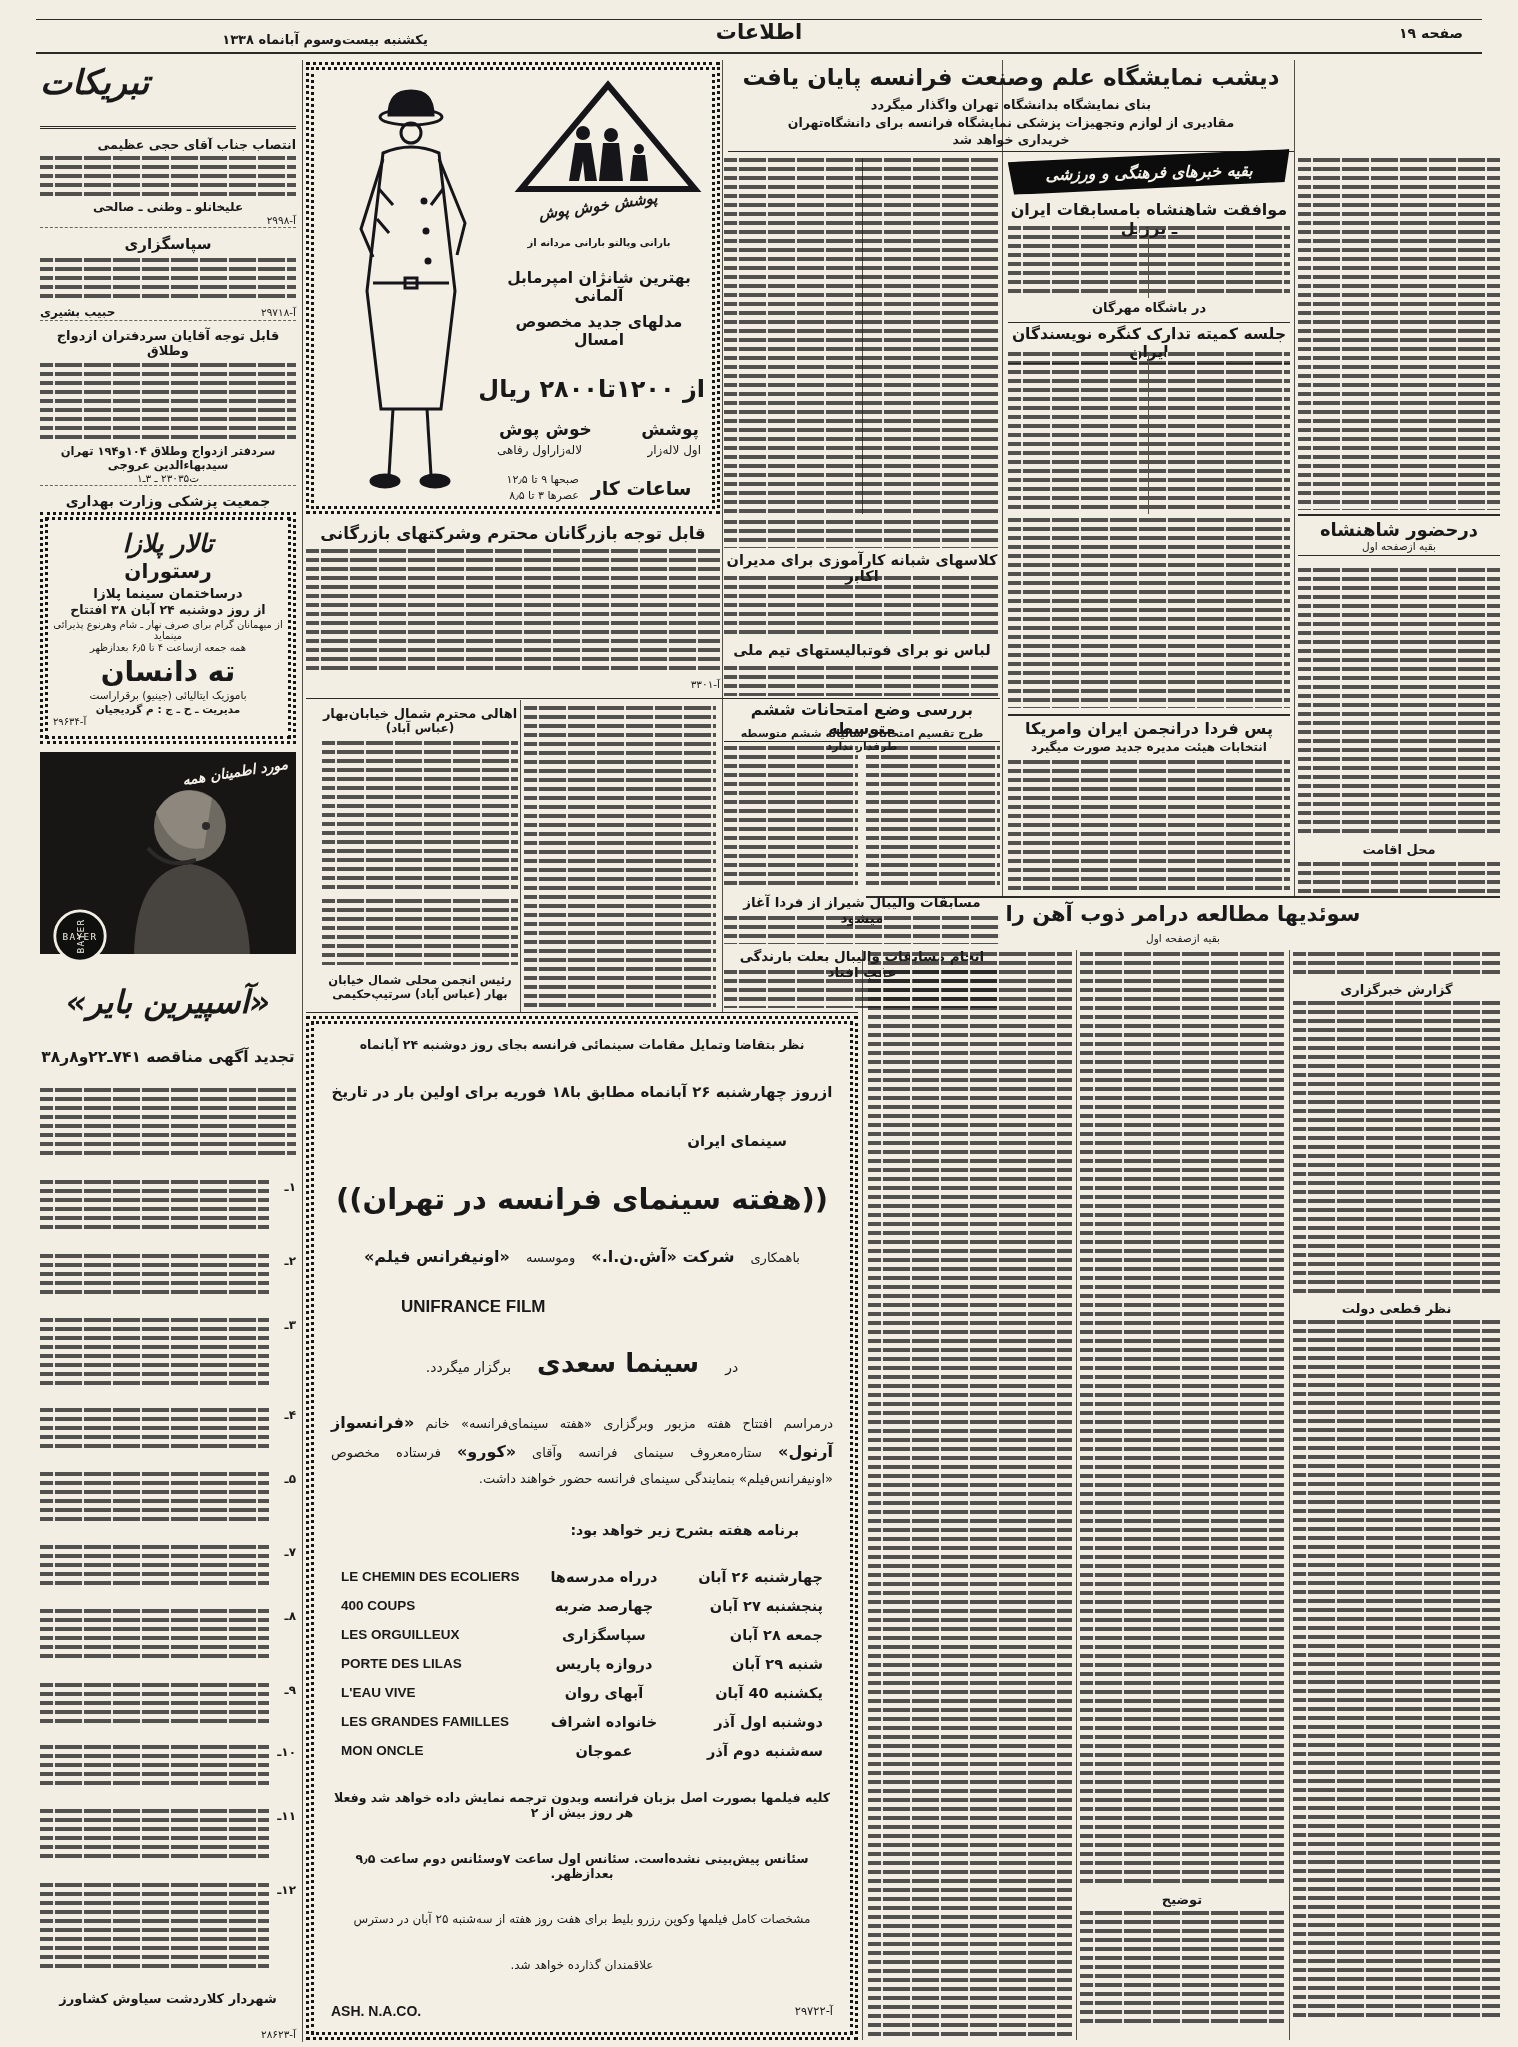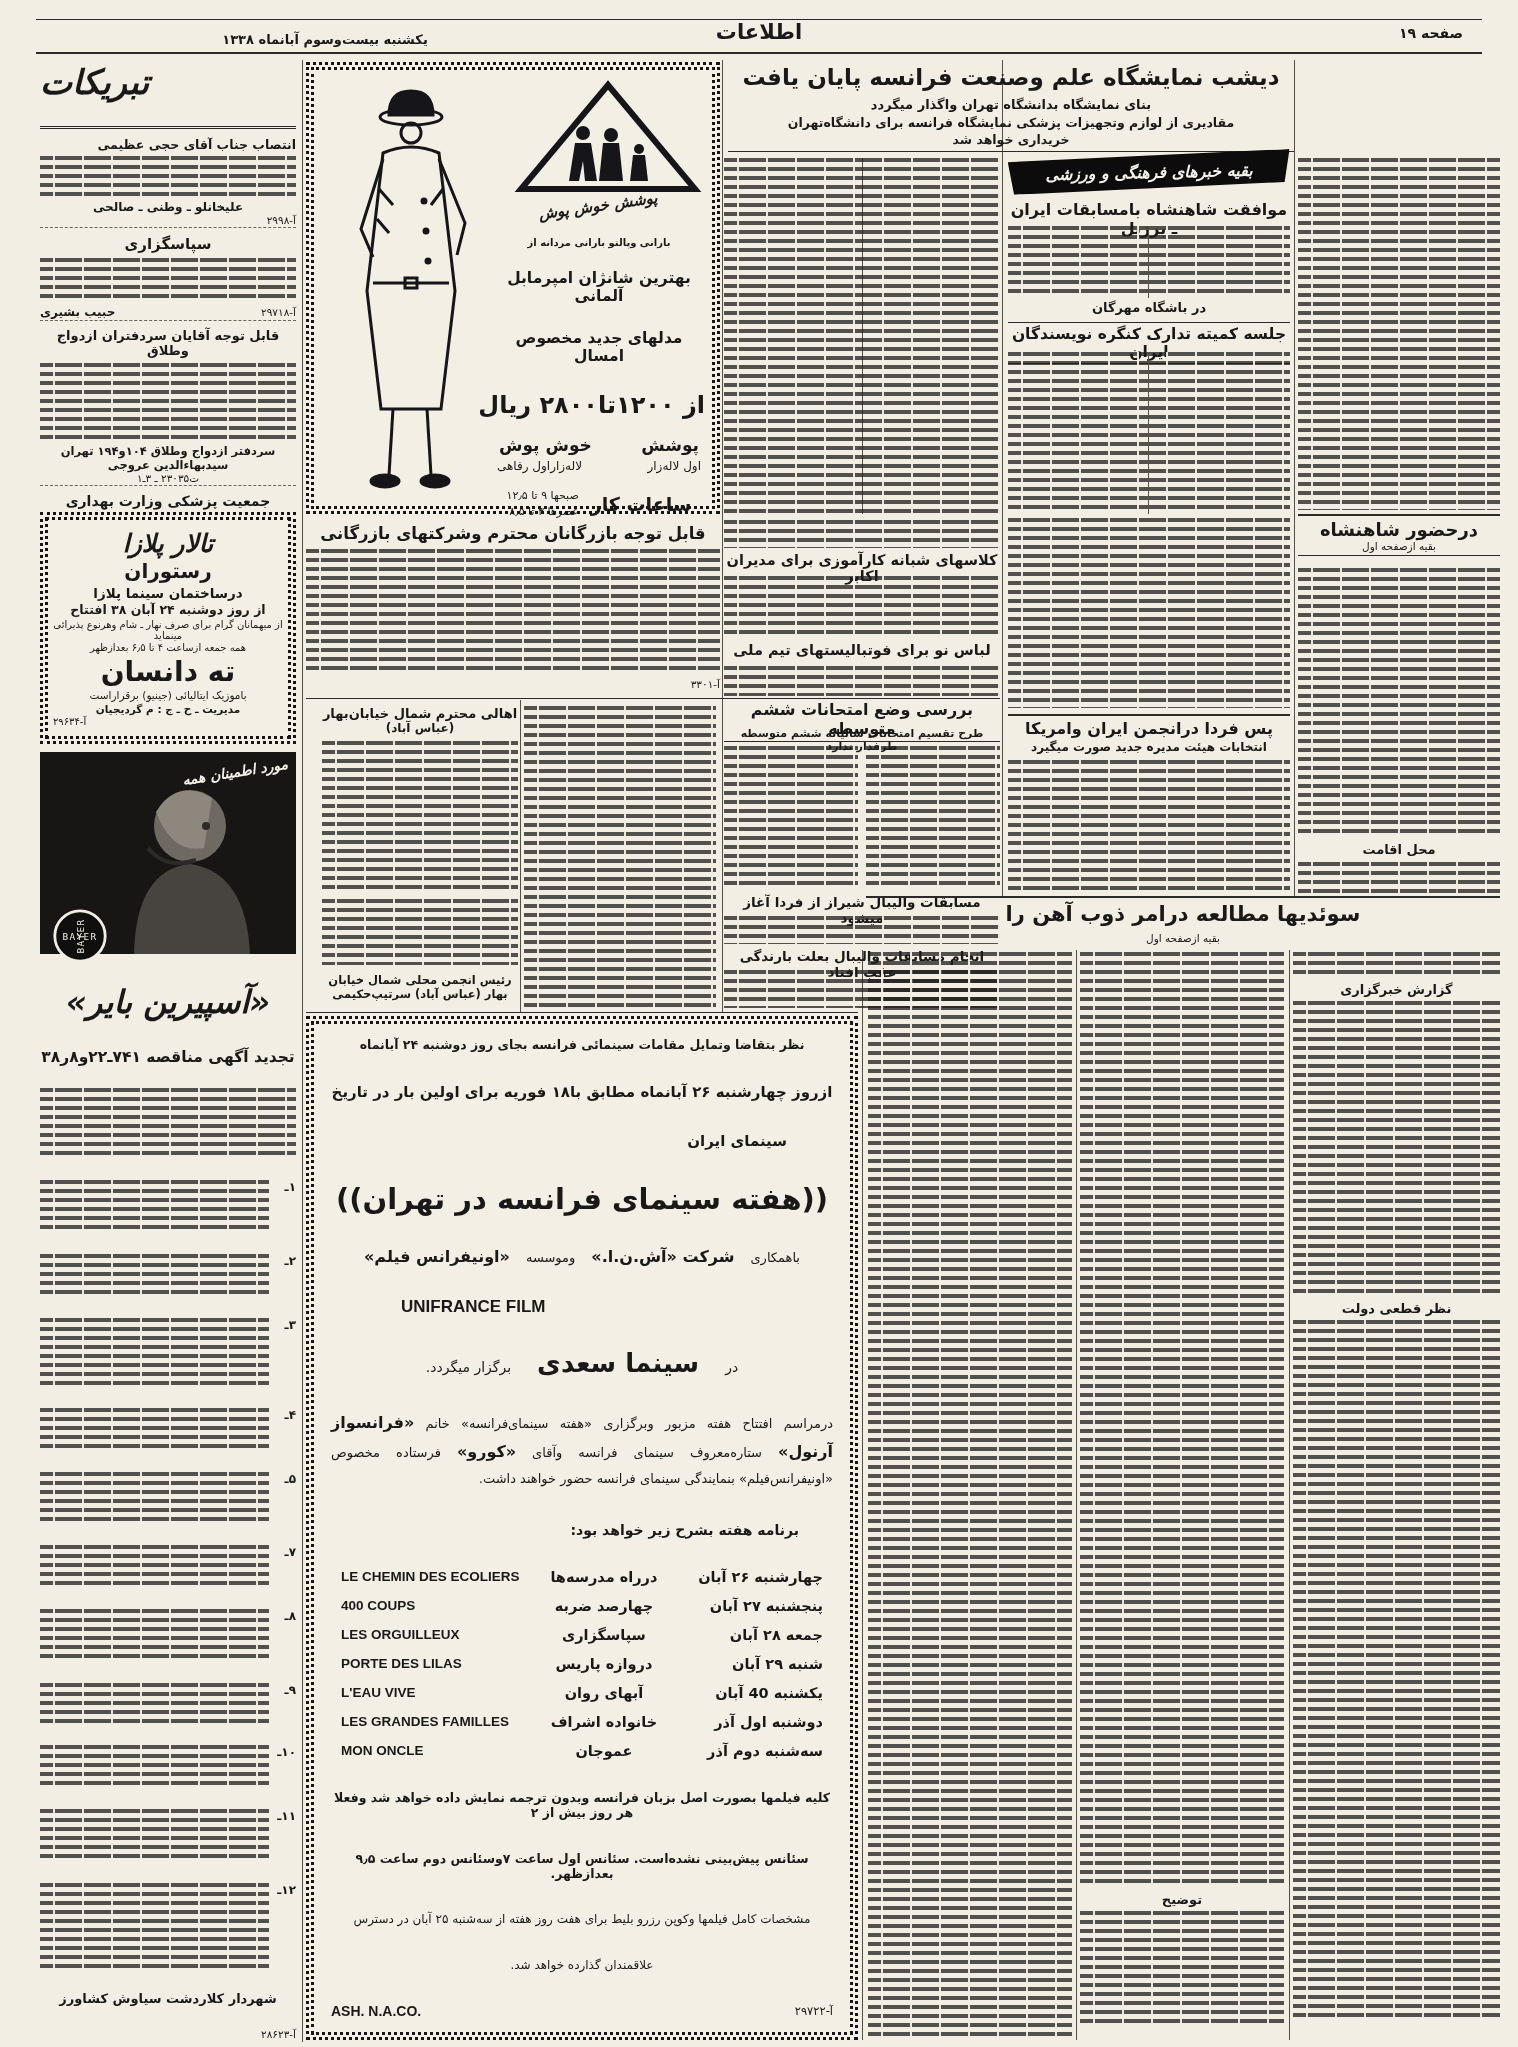--- a/index.html
+++ b/index.html
@@ -190,21 +190,21 @@
           <path d="M62,66 L78,66 L84,104 L72,104 L70,84 L66,104 L56,104 Z"></path>
         <circle cx="98" cy="58" r="7"></circle>
           <path d="M90,66 L106,66 L110,104 L86,104 Z"></path>
         <circle cx="126" cy="72" r="5"></circle>
           <path d="M120,78 L132,78 L135,104 L117,104 Z"></path>
       </g>
     </svg>
     <div class="abs b i" style="right:44px;top:132px;width:150px;text-align:center;font-size:15px;transform:rotate(-8deg)">پوشش خوش پوش</div>
     <div class="abs" style="right:12px;top:172px;width:212px">
       <div class="b c" style="font-size:10px;margin-bottom:21px">بارانی وپالتو بارانی مردانه از</div>
-      <div class="b c" style="font-size:15.5px;margin-bottom:24px">بهترین شانژان امپرمابل آلمانی</div>
+      <div class="b c" style="font-size:15.5px;margin-bottom:8px">بهترین شانژان امپرمابل آلمانی</div>
       <div class="b c" style="font-size:15.5px;margin-bottom:26px">مدلهای جدید مخصوص امسال</div>
       <div class="b c" style="font-size:24px;margin-bottom:16px;white-space:nowrap">از ۱۲۰۰تا۲۸۰۰ ریال</div>
       <div class="b" style="display:flex;justify-content:space-between;font-size:17px;padding:0 6px">
         <span>پوشش</span>
         <span>خوش پوش</span>
       </div>
       <div style="display:flex;justify-content:space-between;font-size:12px;padding:0 4px;margin-top:4px">
         <span>اول لاله‌زار</span>
         <span>لاله‌زاراول رفاهی</span>
       </div>

